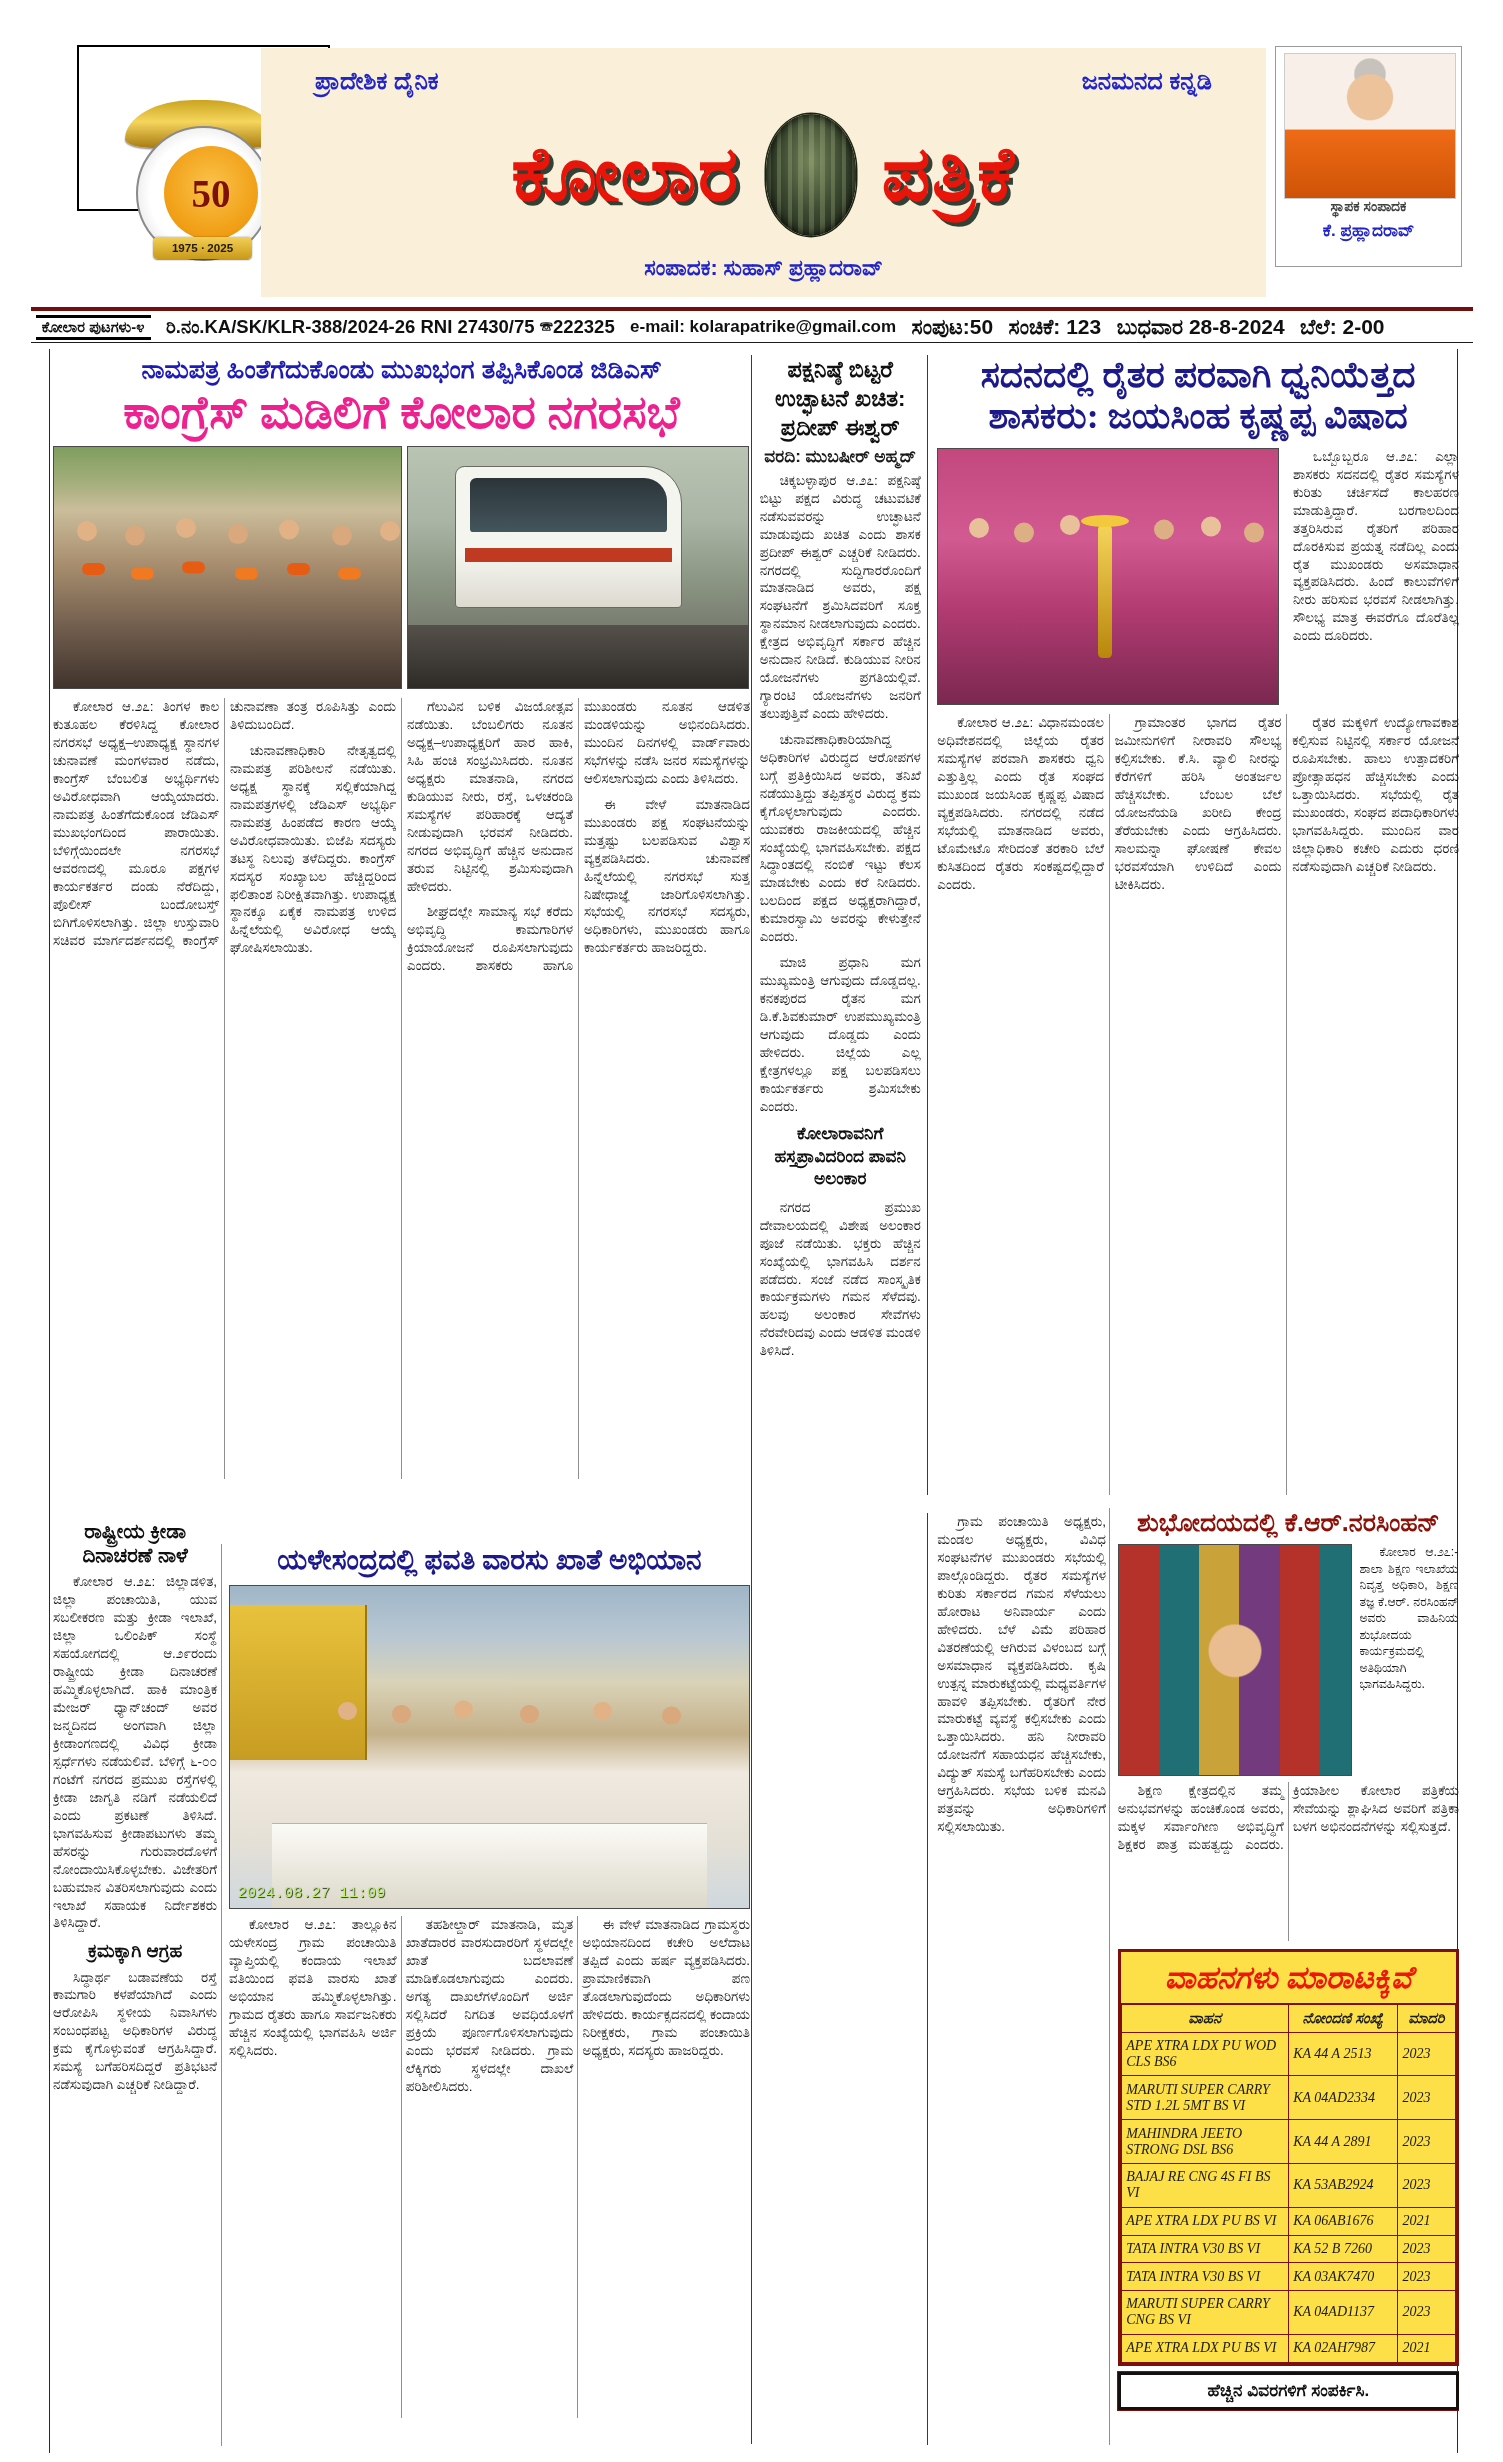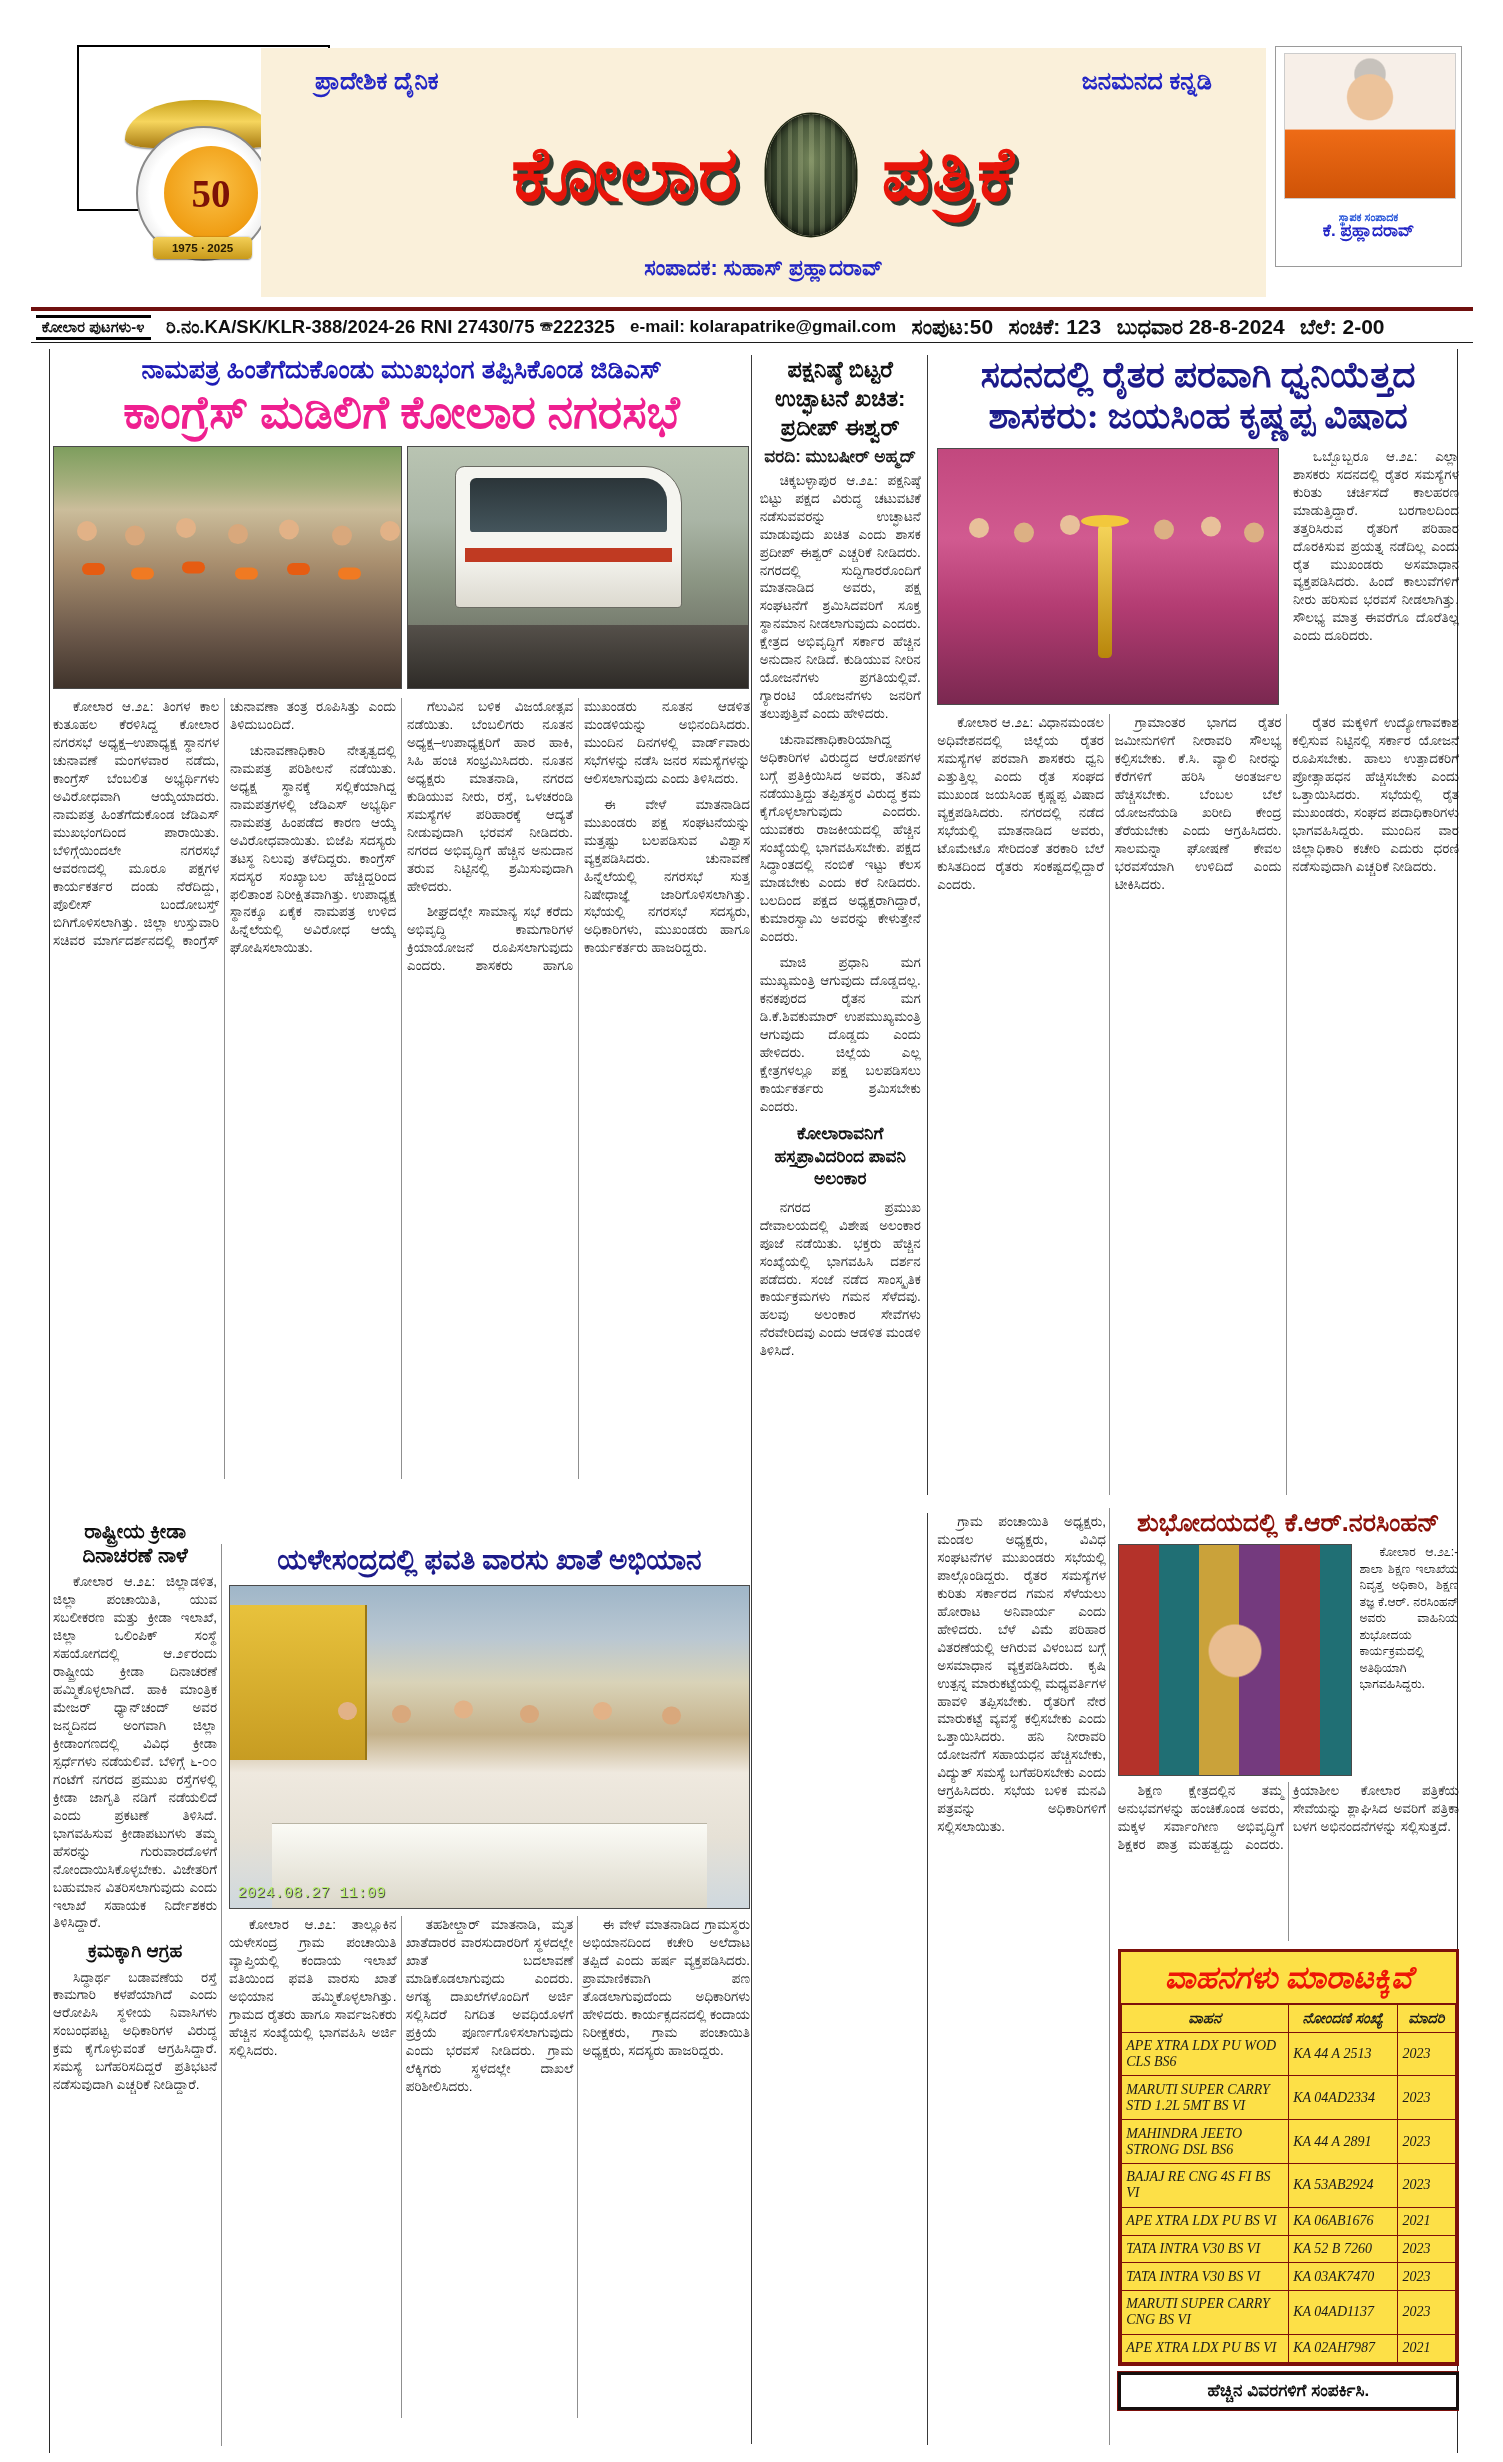--- a/index.html
+++ b/index.html
@@ -32,21 +32,21 @@
      radial-gradient(ellipse at 50% 38%,#74855a 0%,#3c4a31 48%,#131a10 100%);
     box-shadow:inset 0 0 10.8px #000,0 0 0 1.5px #1b230f;}
   .editor-line{position:absolute;left:0;top:207px;width:100%;text-align:center;color:#2225c5;
     font-weight:bold;font-size:21.6px;}
   .founder-box{position:absolute;left:1275px;top:46px;width:185px;height:219px;border:0.8px solid #9a9a9a;background:#fff;}
   .founder-photo{position:absolute;left:7.7px;top:6.2px;width:170px;height:144px;border:0.8px solid #cccccc;
     background:
       radial-gradient(circle at 50% 30%,#ecc39b 0 17%,rgba(0,0,0,0) 18%),
       radial-gradient(circle at 50% 14%,#c7c2bc 0 10%,rgba(0,0,0,0) 11%),
       linear-gradient(180deg,#f7efe8 0 52%,#ee6b16 53%,#cf5307 100%);}
-  .founder-caption{position:absolute;left:0;top:164px;width:100%;text-align:center;color:#1d4ed8;font-size:11px;font-weight:bold;}
+  .founder-caption{position:absolute;left:0;top:151px;width:100%;text-align:center;color:#404040;font-size:14px;font-weight:bold;}
   .founder-name{position:absolute;left:0;top:174px;width:100%;text-align:center;color:#2225c5;font-size:17px;font-weight:bold;}
 
   
   .info-bar{position:absolute;left:31px;top:307px;width:1442px;height:36px;border-top:4.6px solid #70100e;
     border-bottom:1.5px solid #1c1c1c;display:flex;align-items:center;gap:15.4px;padding:3.1px 4.6px 1.5px 4.6px;box-sizing:border-box;}
   .ib{font-weight:bold;color:#101010;white-space:nowrap;}
   .ib-pages{font-size:14.7px;border-top:3.1px solid #000;border-bottom:3.1px solid #000;padding:0.8px 6.2px;}
   .ib-reg{font-size:18.5px;}
   .ib-mail{font-size:17px;}
   .ib-big{font-size:21px;}

